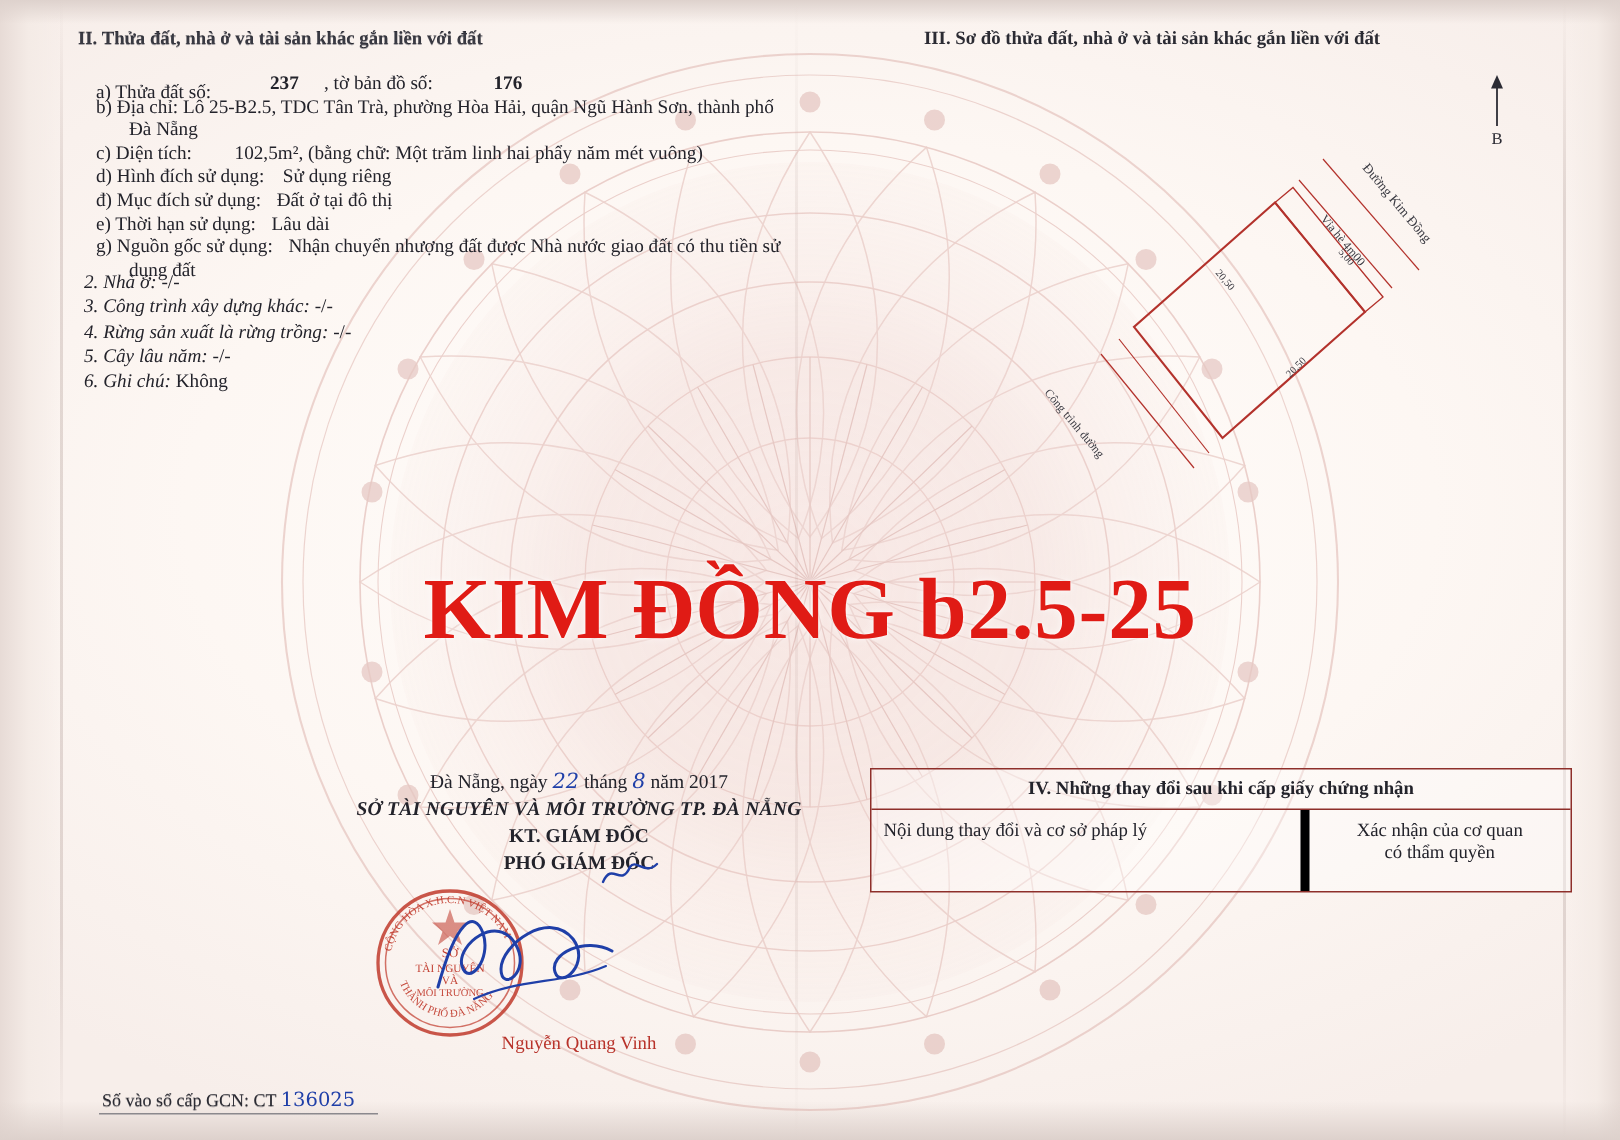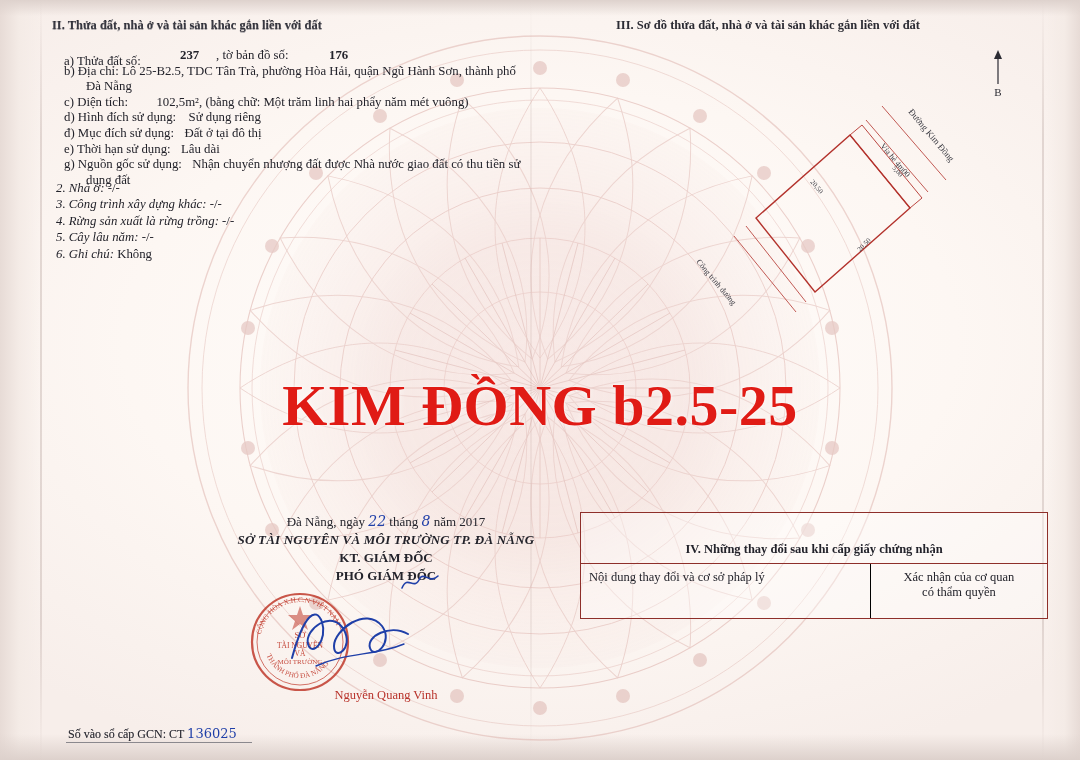--- a/index.html
+++ b/index.html
@@ -219,30 +219,29 @@
     border: 1px solid #8e2f2a;
     background: rgba(255,255,255,0.35);
     font-size: 12.5px;
     color: #23232b;
   }
   .table-iv .t-head {
     text-align: center;
     font-weight: bold;
     padding: 5px 4px 6px;
     border-bottom: 1px solid #8e2f2a;
-    margin-top: 24px;
   }
   .table-iv .t-cols {
     display: flex;
     min-height: 54px;
   }
   .table-iv .t-col-l {
     flex: 1 1 63%;
     padding: 6px 8px;
-    border-right: 1px solid #000000;
+    border-right: 6px solid #000000;
   }
   .table-iv .t-col-r {
     flex: 1 1 37%;
     padding: 6px 8px;
     text-align: center;
     line-height: 15px;
   }
 
   
   .serial {

